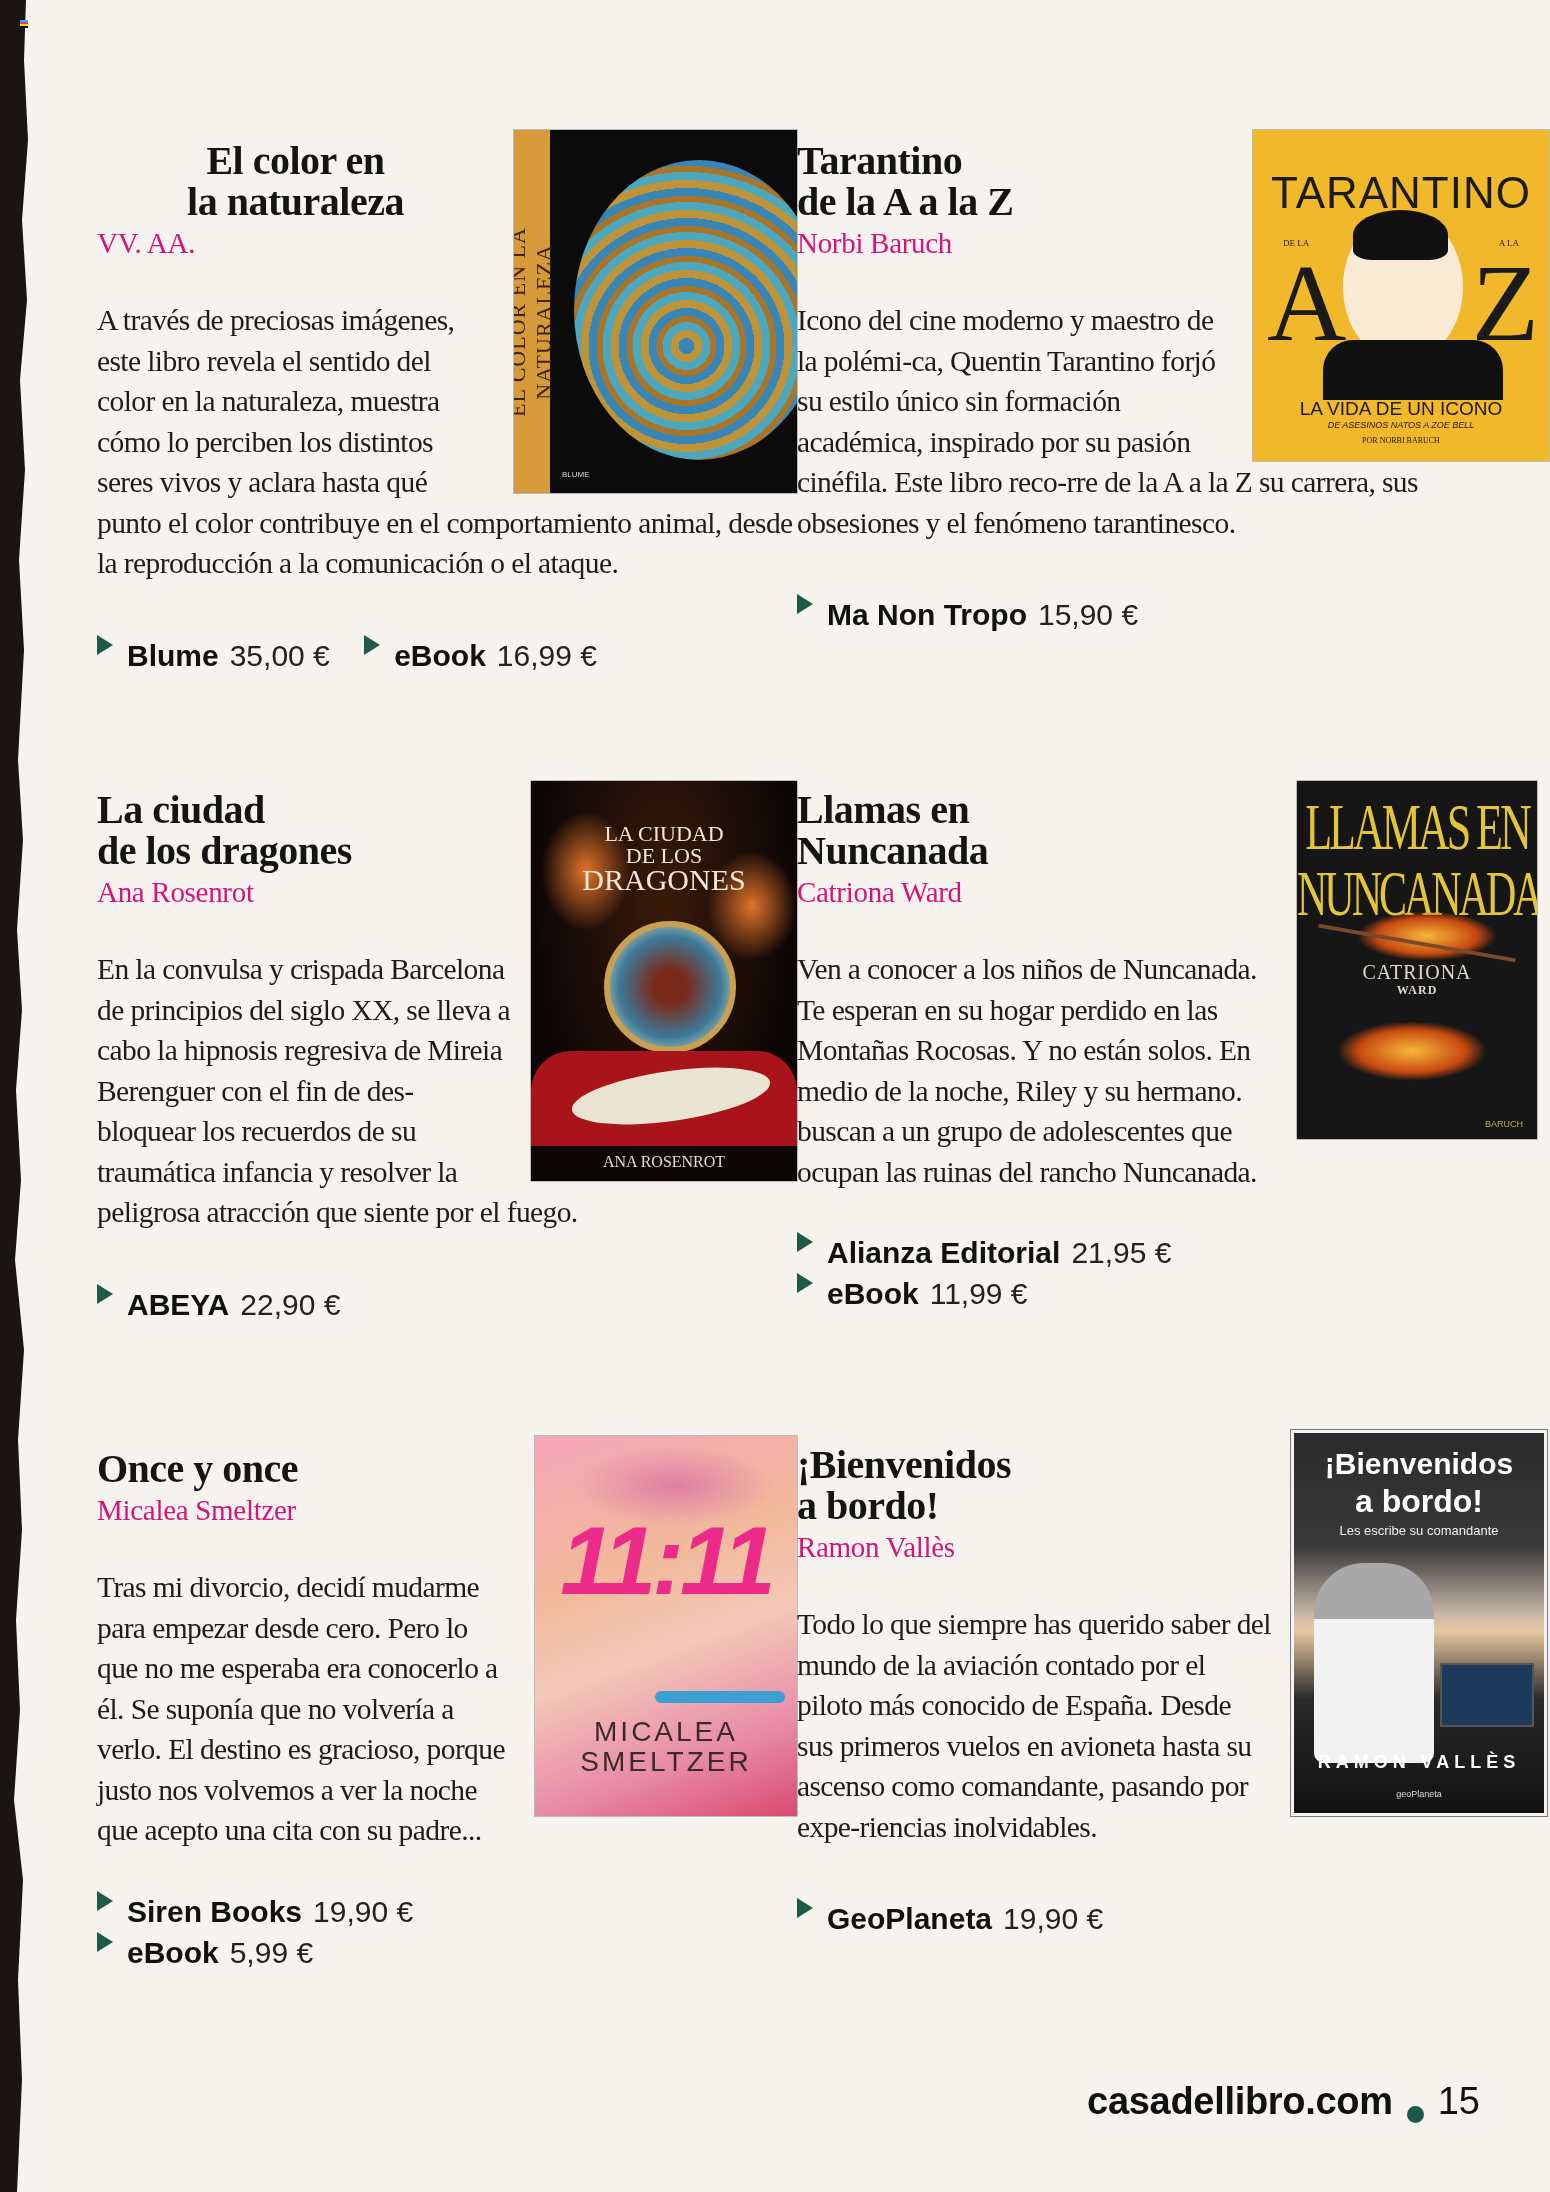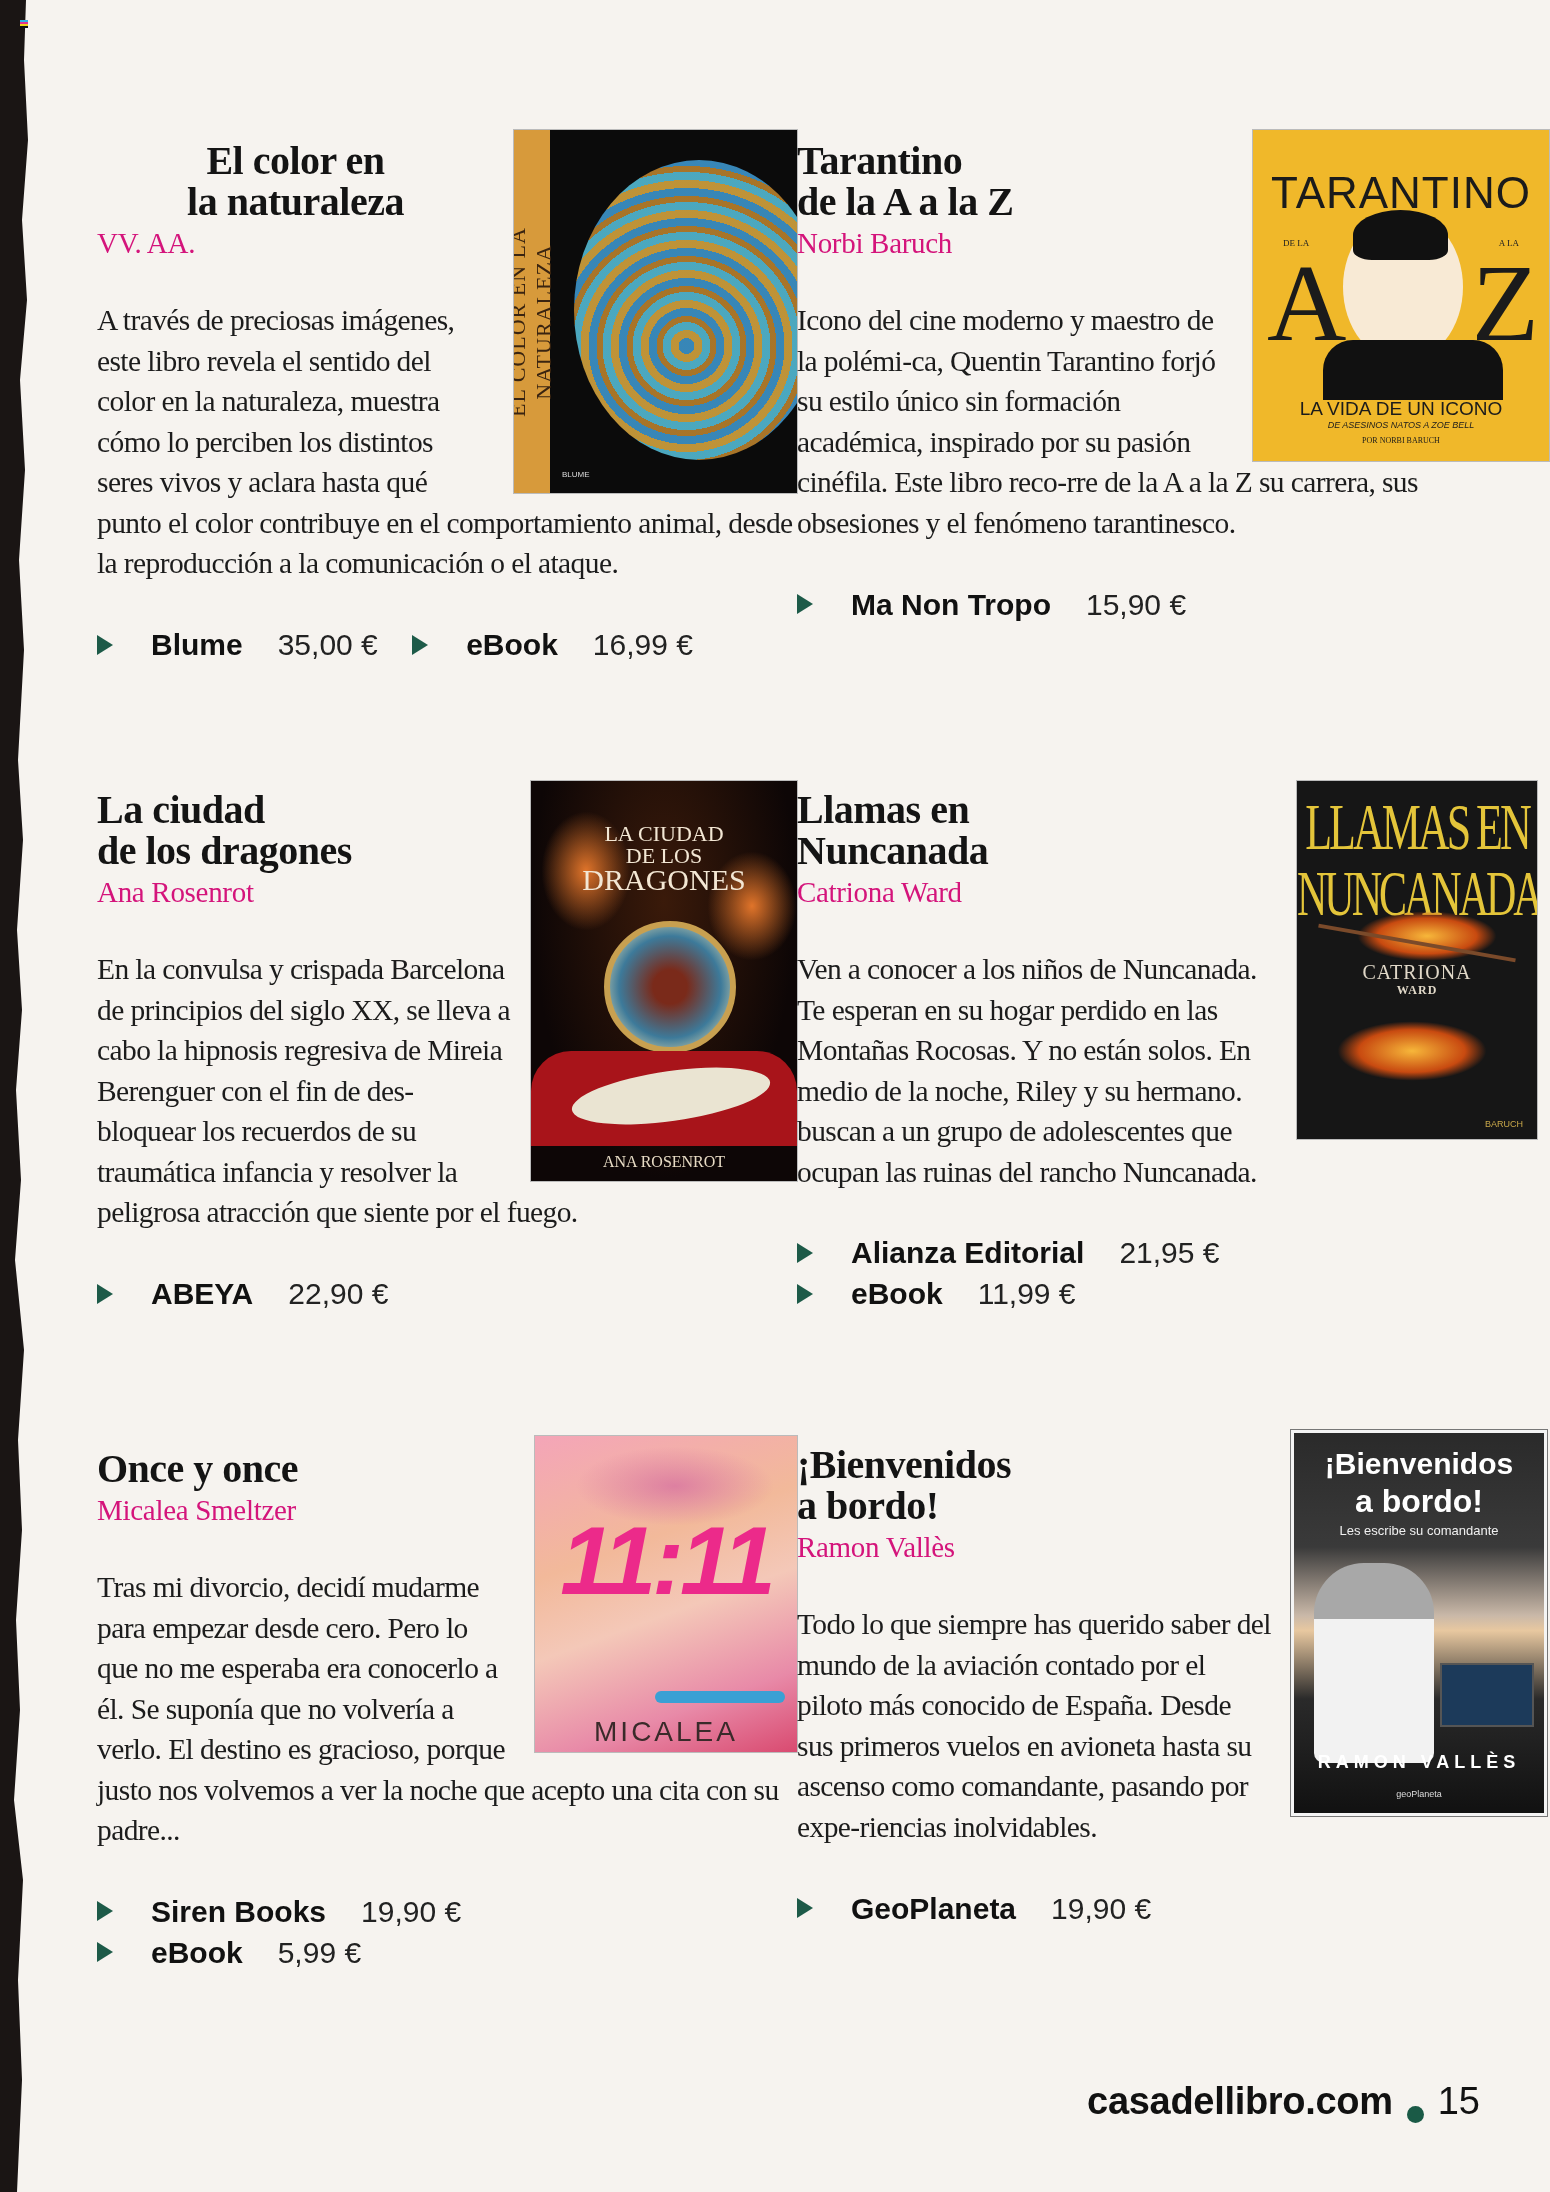--- a/index.html
+++ b/index.html
@@ -18,21 +18,21 @@
     font-size:40px; line-height:41px; letter-spacing:-0.5px; margin:0;
     color:#141414;
   }
   .author { font-size:29px; line-height:42px; color:#d4147b; margin:0 0 36px 0; letter-spacing:-0.3px; }
   .desc { font-size:29.5px; line-height:40.5px; letter-spacing:-0.6px; margin:0; color:#1c1c1c; }
   .cover {
     float:right; margin-left:20px; box-shadow:0 0 0 1px #bbb;
     position:relative; overflow:hidden;
   }
   .prices { margin-top:40px; font-family:"Liberation Sans", sans-serif; font-size:30px; line-height:41px; }
-  .price-row { display:inline-flex; align-items:center; margin-right:26px;gap:24px; }
+  .price-row { display:inline-flex; align-items:flex-start; margin-right:26px; }
   .price-row.block { display:flex; }
   .tri {
     width:0; height:0; border-top:10px solid transparent; border-bottom:10px solid transparent;
     border-left:16px solid #1d5a48; margin-right:14px;
   }
   .publisher { font-weight:bold; margin-right:11px; color:#111; }
   .amount { color:#222; }
 
   .footer { position:absolute; right:70px; top:2080px; font-family:"Liberation Sans", sans-serif; font-size:38px; display:flex; align-items:flex-end; }
   .footer .site { font-weight:bold; color:#111; letter-spacing:-0.3px; }
@@ -164,21 +164,21 @@
       </span>
     <span class="price-row block">
         <span class="tri"></span>
         <span class="publisher">eBook</span>
         <span class="amount">11,99 €</span>
       </span>
   </div>
 </div>
 
 <div class="book" style="left:97px; top:1436px;">
-  <div class="cover" style="width:262px; height:316px; background:linear-gradient(160deg,#f4a5b8 0%,#f2b99a 35%,#f4c8b8 55%,#e88aa8 80%,#d94a70 100%);margin-left:20px;">
+  <div class="cover" style="width:262px; height:380px; background:linear-gradient(160deg,#f4a5b8 0%,#f2b99a 35%,#f4c8b8 55%,#e88aa8 80%,#d94a70 100%);margin-left:20px;">
     <div style="position:absolute;left:40px;top:10px;width:200px;height:80px;border-radius:50%;background:radial-gradient(#d46aa0,transparent 70%);opacity:.7;"></div>
     <div class="cov-text" style="top:70px;font-family:'Liberation Sans',sans-serif;font-weight:bold;font-style:italic;font-size:96px;color:#ec2a8a;letter-spacing:-4px;">11:11</div>
     <div style="position:absolute;left:120px;top:255px;width:130px;height:12px;border-radius:6px;background:#3aa0d4;"></div>
     <div class="cov-text" style="top:280px;font-family:'Liberation Sans',sans-serif;font-size:28px;color:#3a2a2a;letter-spacing:3px;">MICALEA</div>
     <div class="cov-text" style="top:310px;font-family:'Liberation Sans',sans-serif;font-size:28px;color:#3a2a2a;letter-spacing:3px;">SMELTZER</div>
   </div>
   <h2 class="title" style="margin-top:12px;">
     <span>Once y once</span>
   </h2>
   <p class="author">Micalea Smeltzer</p>

